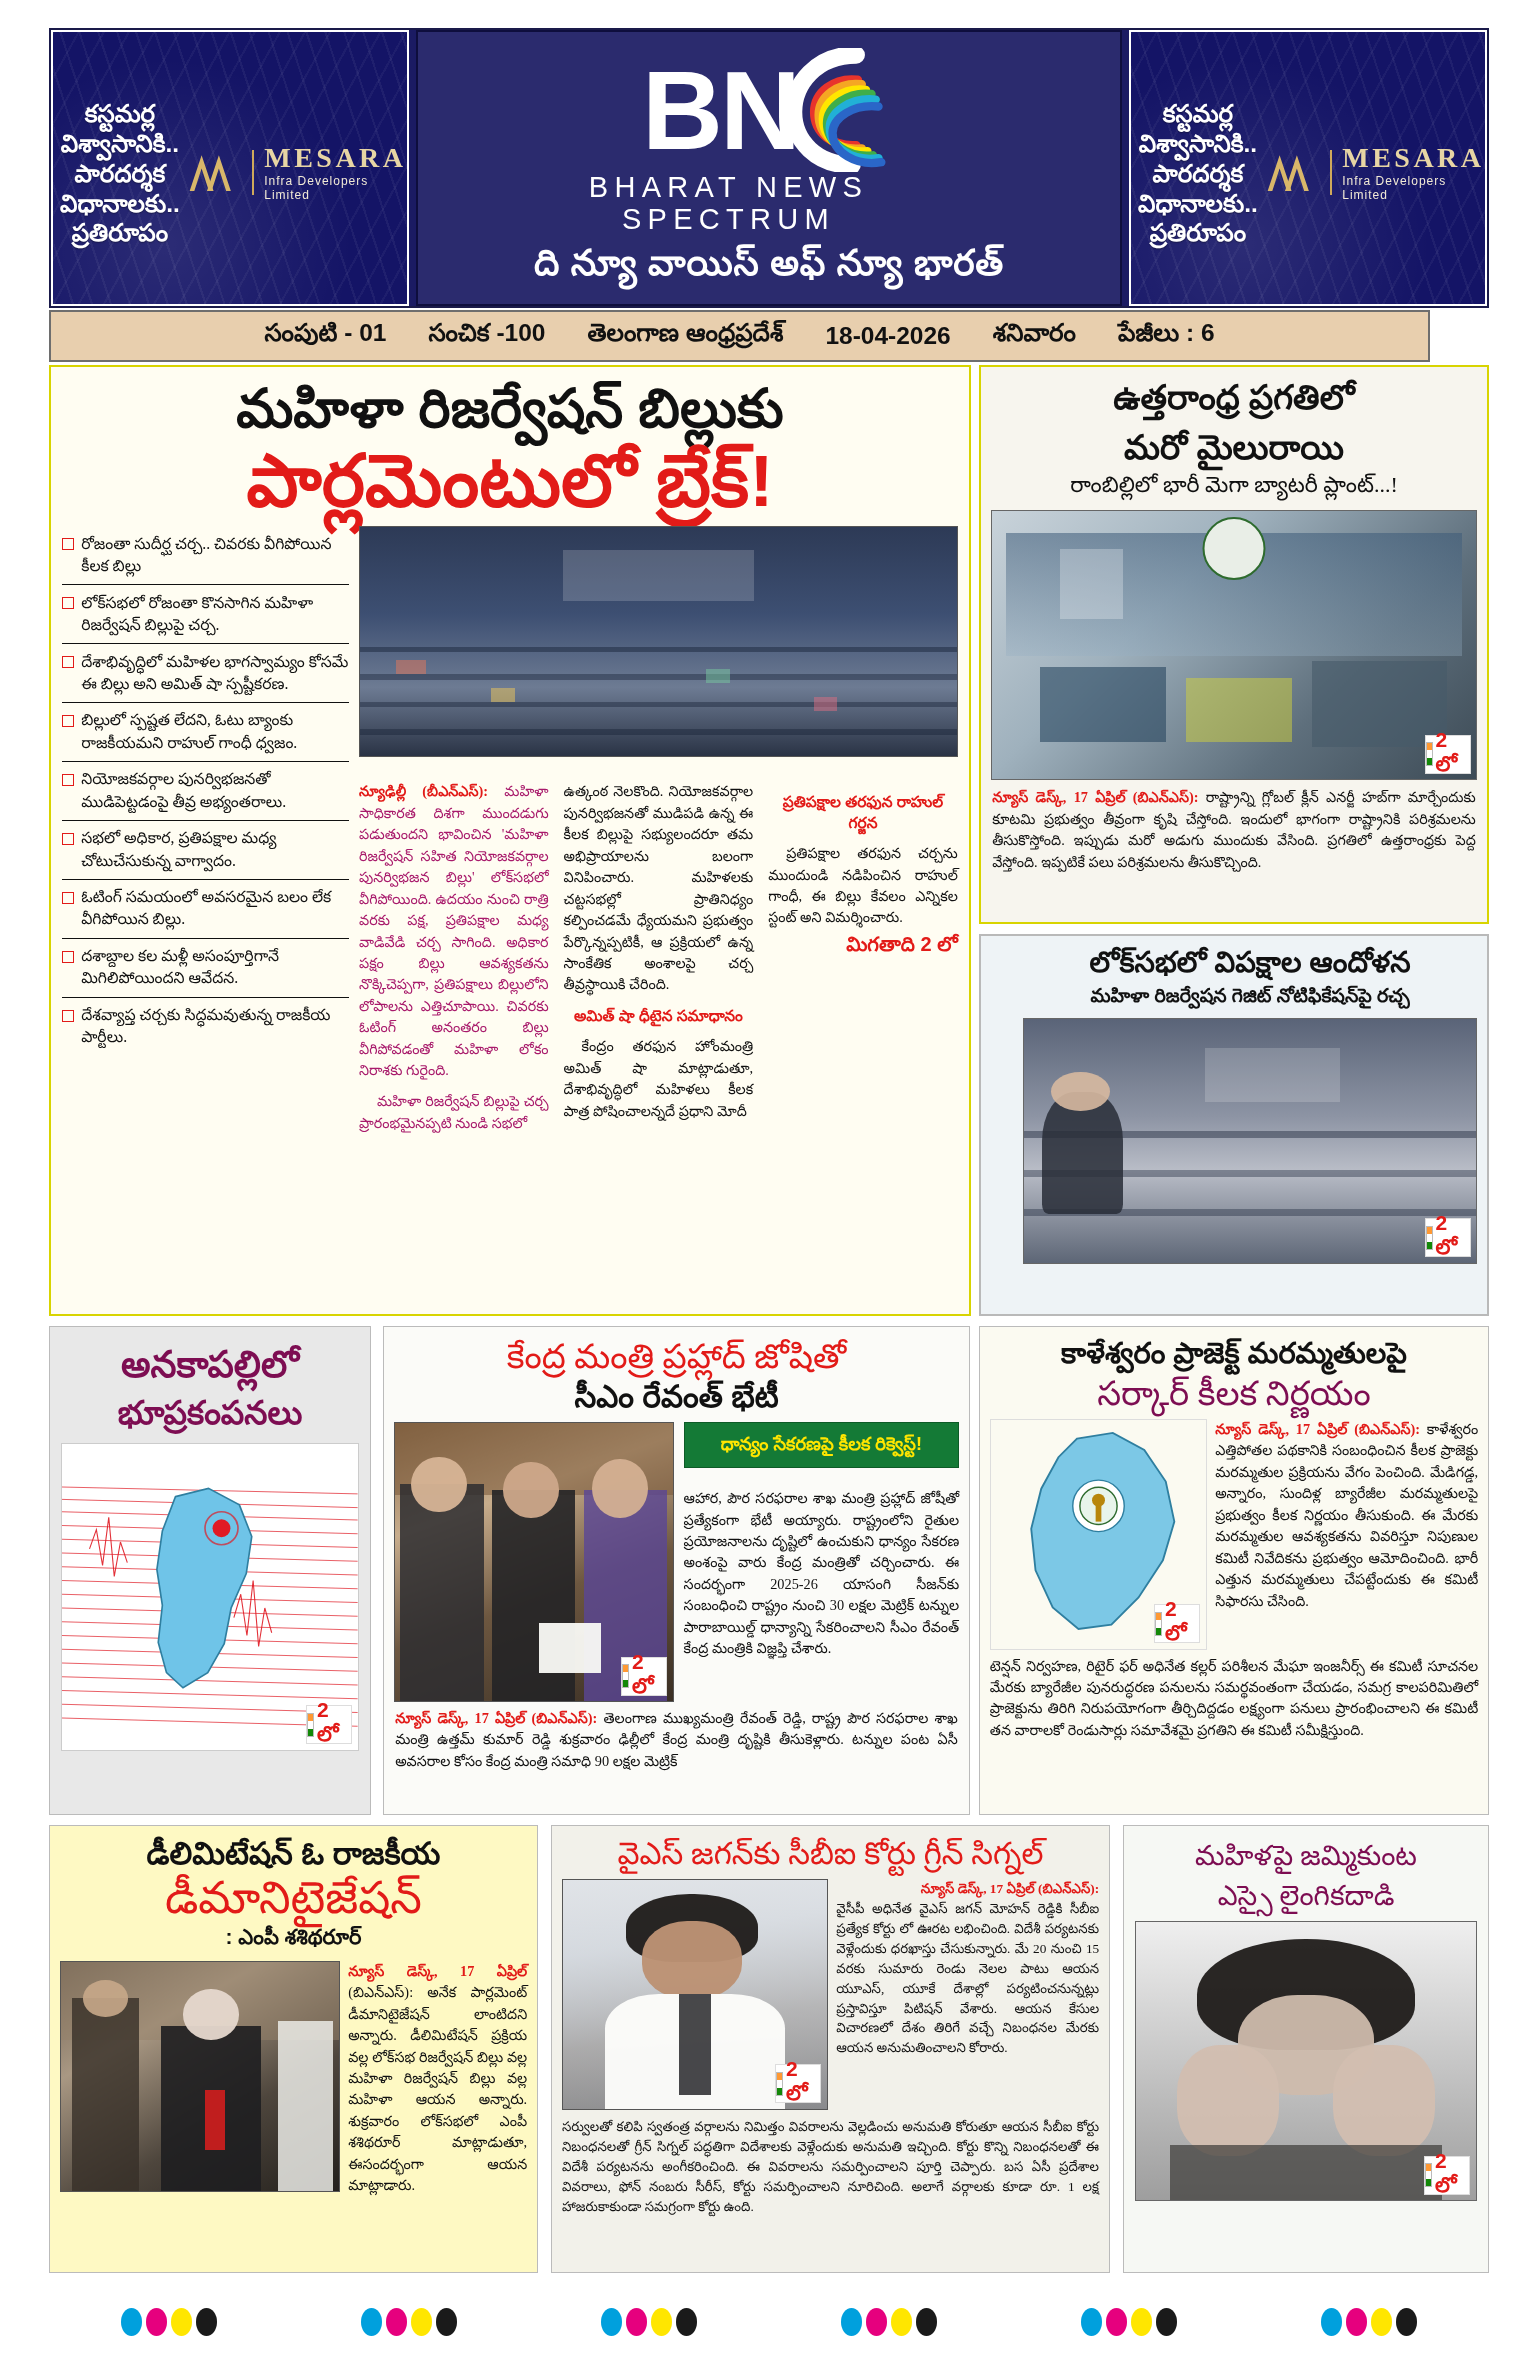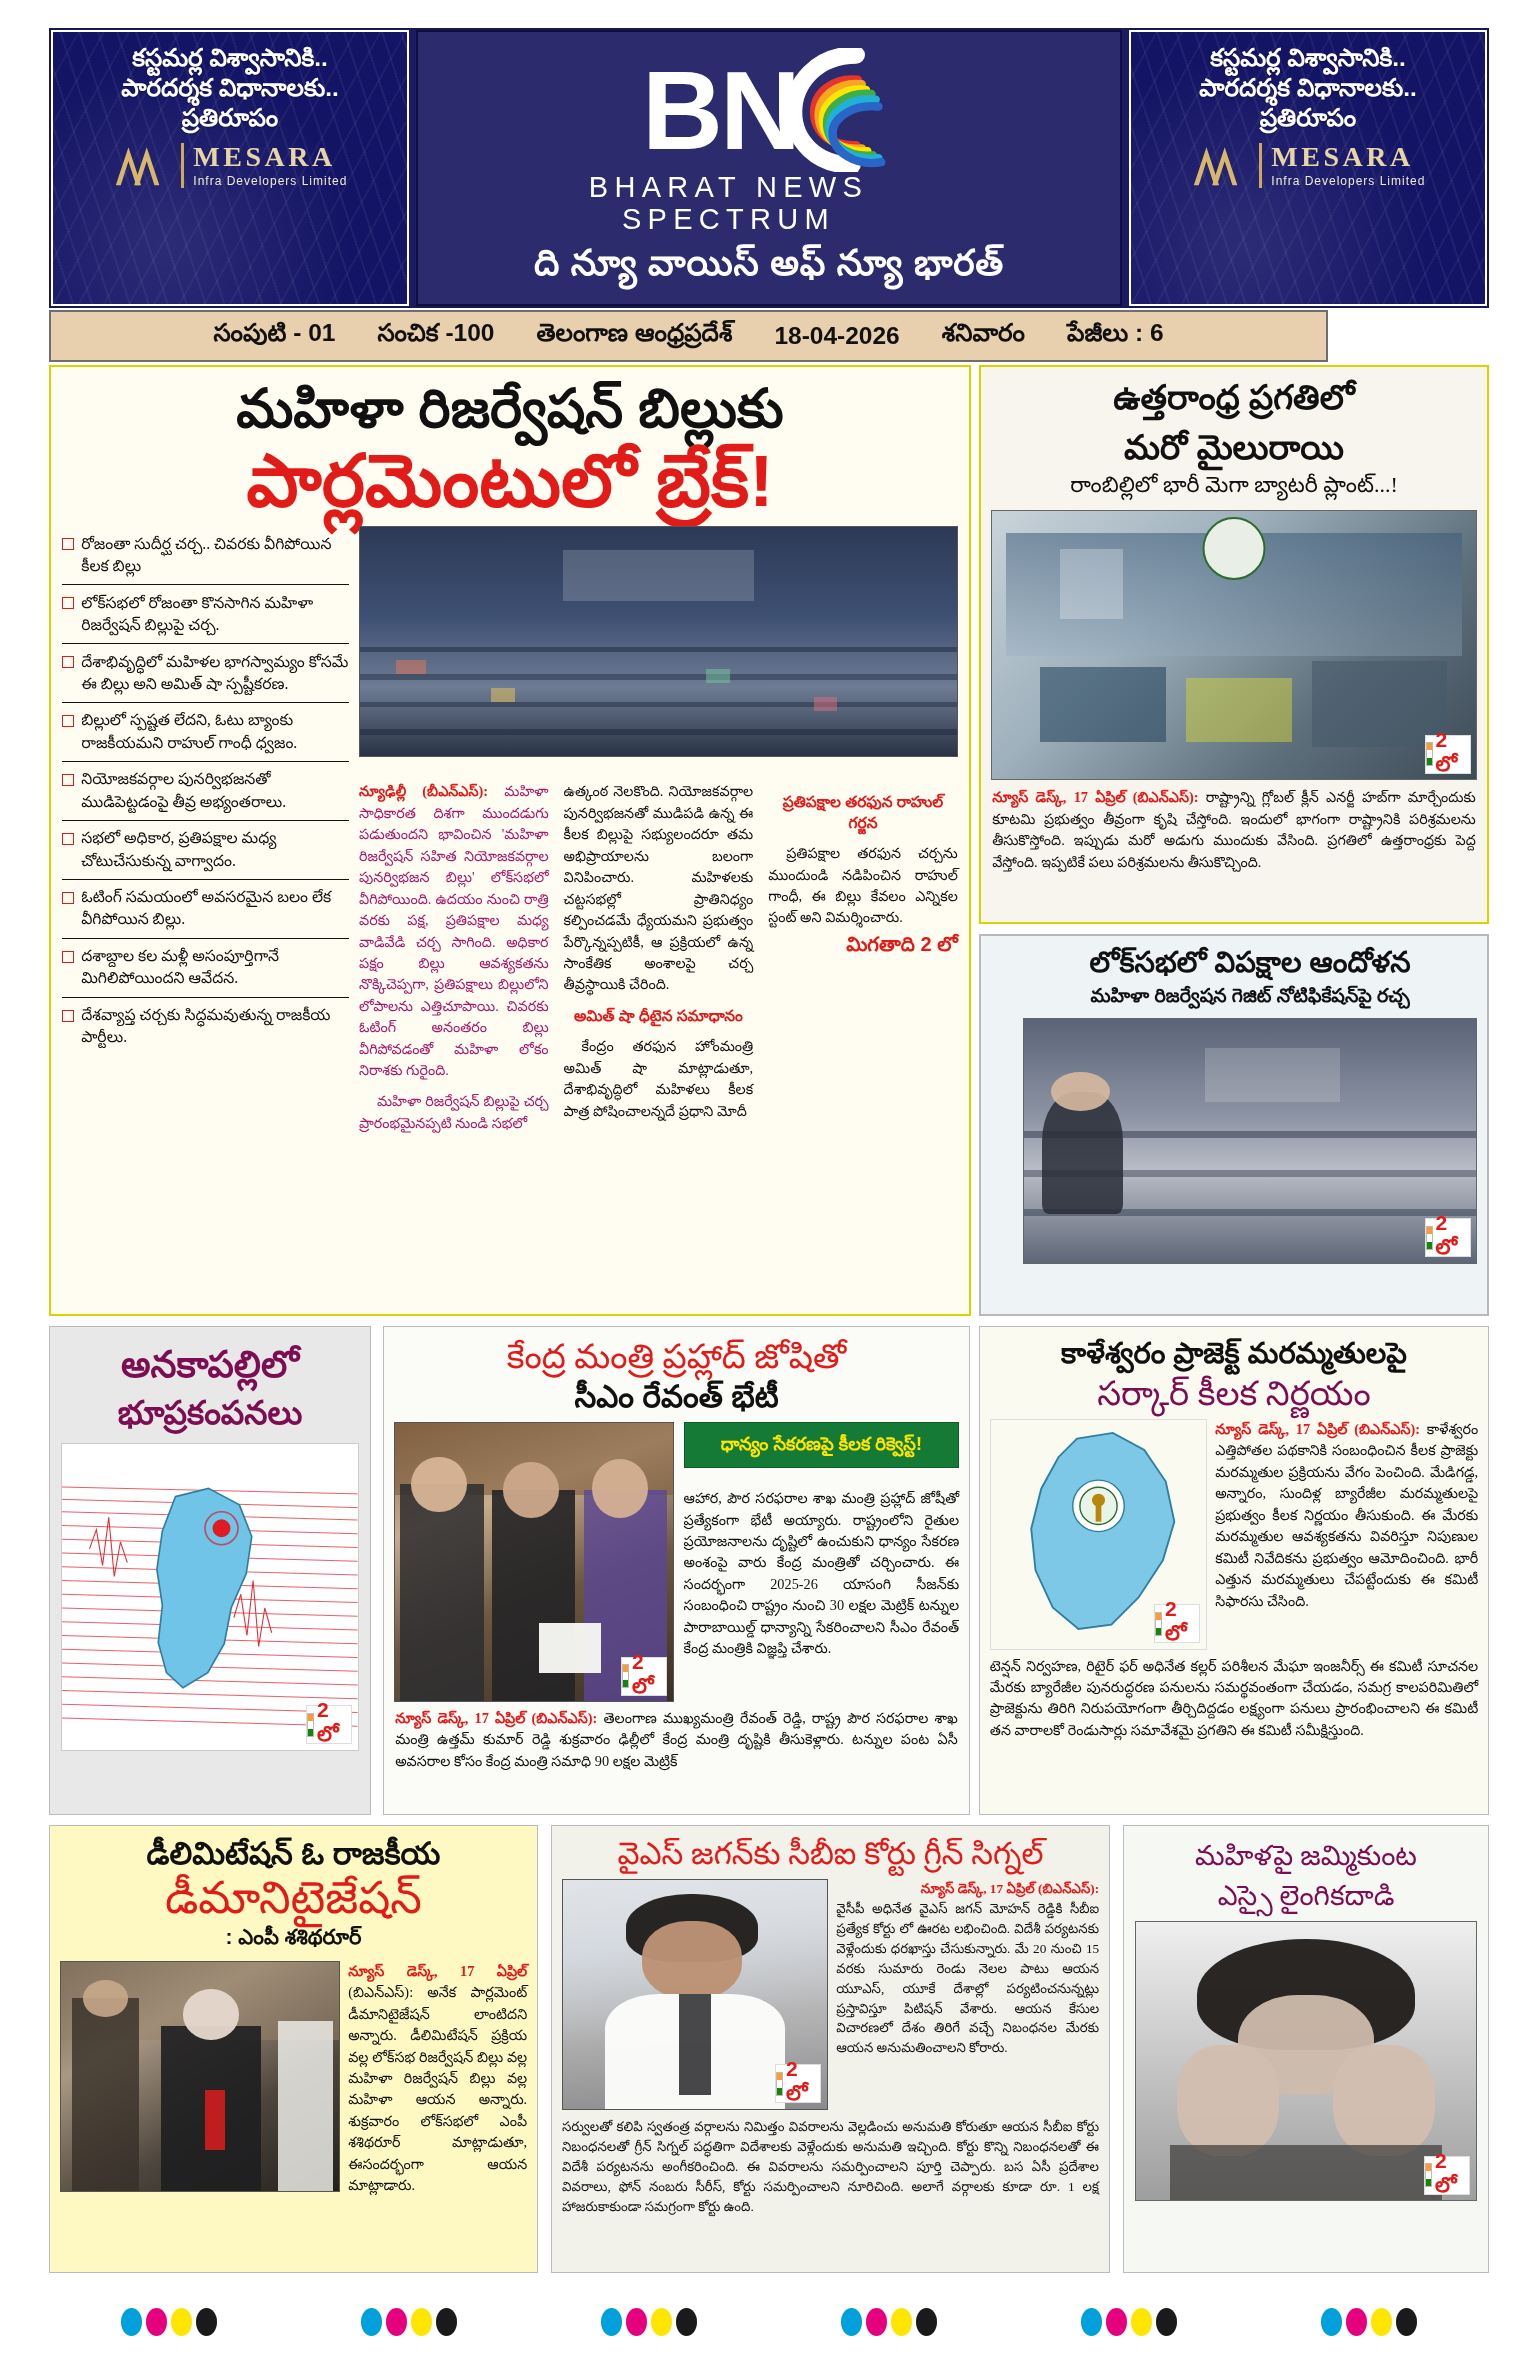--- a/index.html
+++ b/index.html
@@ -15,21 +15,21 @@
 
   
   .masthead {
     position:absolute; left:49px; top:28px; width:1440px; height:280px;
     display:flex; gap:7px;
     border:2.8px double #1a1a4a;
     background:#1b1b63;
   }
   .mast-side {
     flex:0 0 358px; background:#141466; position:relative;
-    display:flex; flex-direction:column; align-items:center; justify-content:flex-start;
+    display:flex; flex-direction:row; align-items:center; justify-content:flex-start;
     border:2.1px solid #ffffff; overflow:hidden;
   }
   .mast-side::before{
     content:""; position:absolute; inset:0;
     background:
       repeating-linear-gradient(72deg, rgba(255,255,255,.05) 0 2.1px, transparent 2.1px 18px),
       repeating-linear-gradient(-61deg, rgba(255,255,255,.045) 0 2.1px, transparent 2.1px 22px),
       radial-gradient(circle at 32% 78%, rgba(255,255,255,.10), transparent 58%);
   }
   .mast-side-txt {
@@ -67,21 +67,21 @@
     letter-spacing:6.3px; font-size:29px; line-height:1.08; text-align:center;
     margin-left:-81px;
   }
   .bns-te {
     color:#fff; font-family:"Liberation Sans", sans-serif; font-weight:bold;
     font-size:36px; margin-top:7px; text-align:center; letter-spacing:0.7px;
   }
 
   
   .infobar {
-    position:absolute; left:49px; top:310px; width:1279px; height:52px;
+    position:absolute; left:49px; top:310px; width:1381px; height:52px;
     background:#e8cfae; border:2.1px solid #6e6e6e;
     display:flex; align-items:center; justify-content:center; gap:42px;
     font-family:"Liberation Sans", sans-serif; font-weight:bold; font-size:24.5px; color:#111;
   }
   .infobar span { white-space:nowrap; }
 
   
   .card { position:absolute; background:#f7f6f0; border:1.4px solid #b9b9b9; overflow:hidden; }
   .hl-blk { font-family:"Liberation Sans", sans-serif; font-weight:bold; color:#111; }
   .hl-red { font-family:"Liberation Sans", sans-serif; font-weight:bold; color:#e21b18; }

